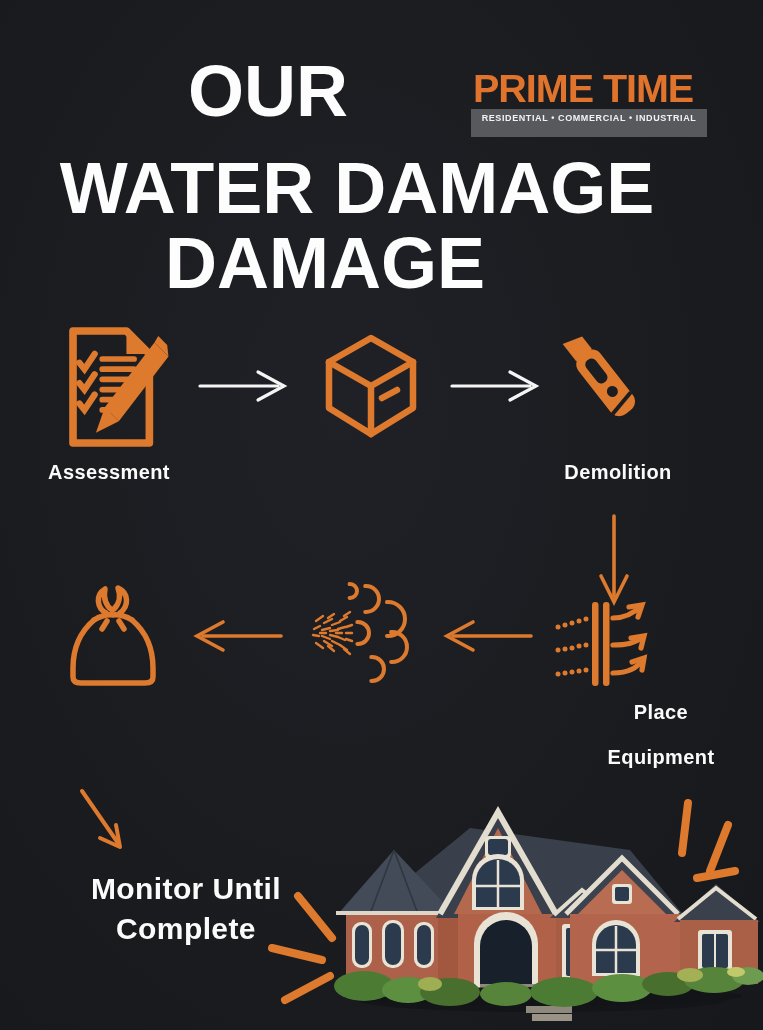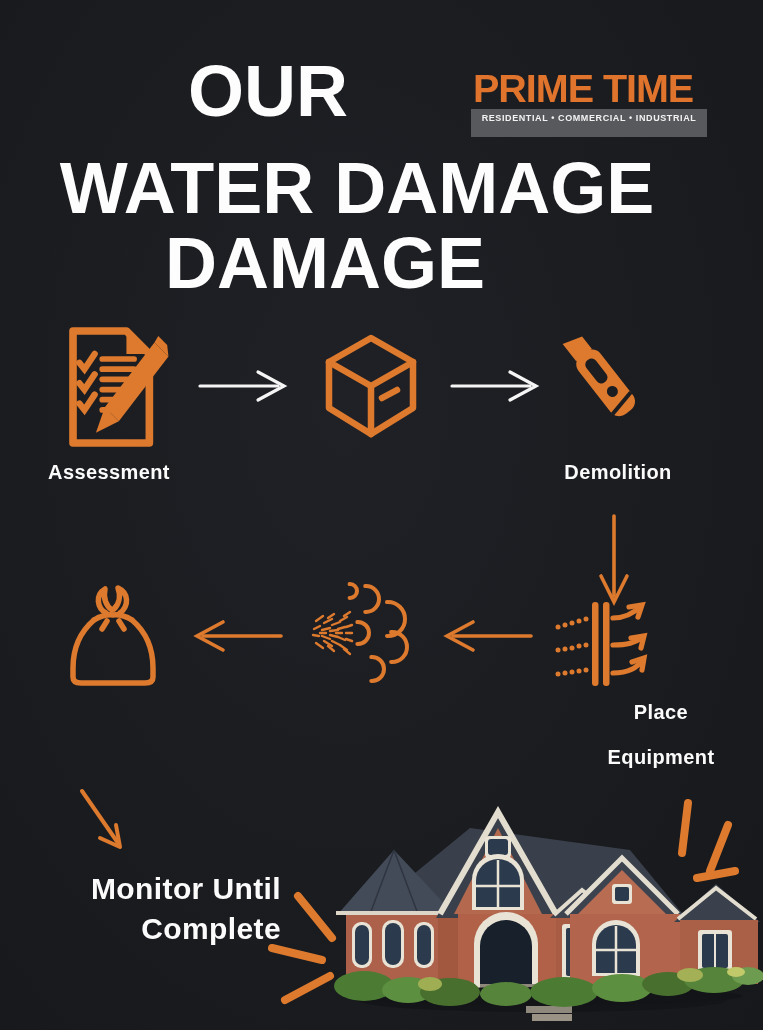--- a/index.html
+++ b/index.html
@@ -25,21 +25,21 @@
     letter-spacing:0.6px;text-align:center;line-height:19px;white-space:nowrap;
   }
   .step-label{
     position:absolute;transform:translateX(-50%);
     color:#fbfbfb;font-weight:bold;font-size:20px;line-height:45px;
     letter-spacing:0.4px;text-align:center;white-space:pre-line;
   }
   .monitor-label{
     position:absolute;transform:translateX(-50%);
     color:#fbfbfb;font-weight:bold;font-size:30px;line-height:40px;
-    letter-spacing:0.4px;text-align:right;white-space:pre-line;
+    letter-spacing:0.4px;text-align:center;white-space:pre-line;
   }
   svg{display:block;overflow:visible;}
 </style>
 </head>
 <body>
 
 <div class="poster">
 
   <div class="title" style="left:268px;top:55px;">OUR</div>
   <div class="title" style="left:357px;top:142px;margin-top:10px;">WATER DAMAGE</div>

